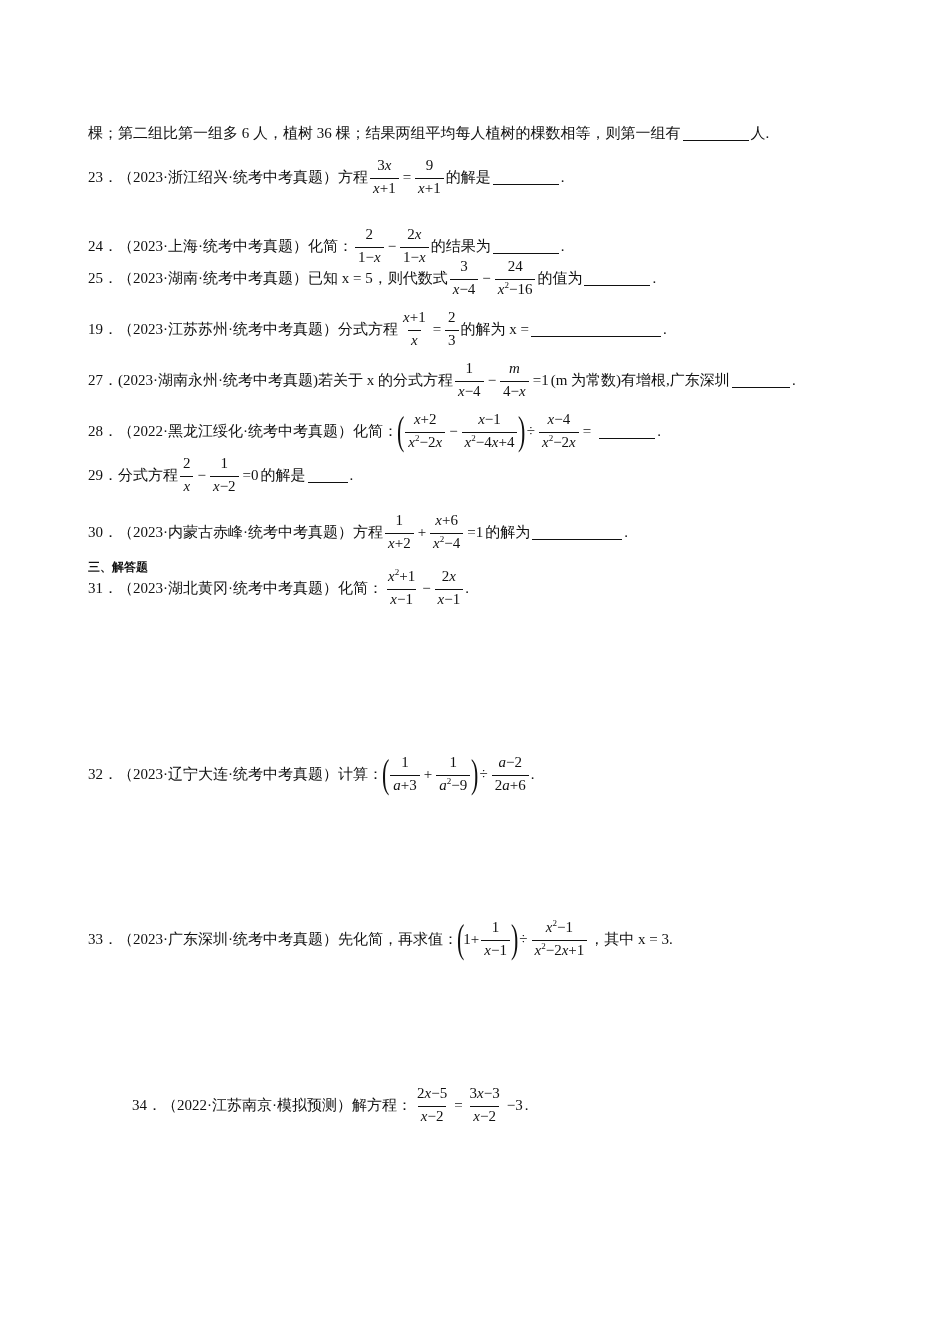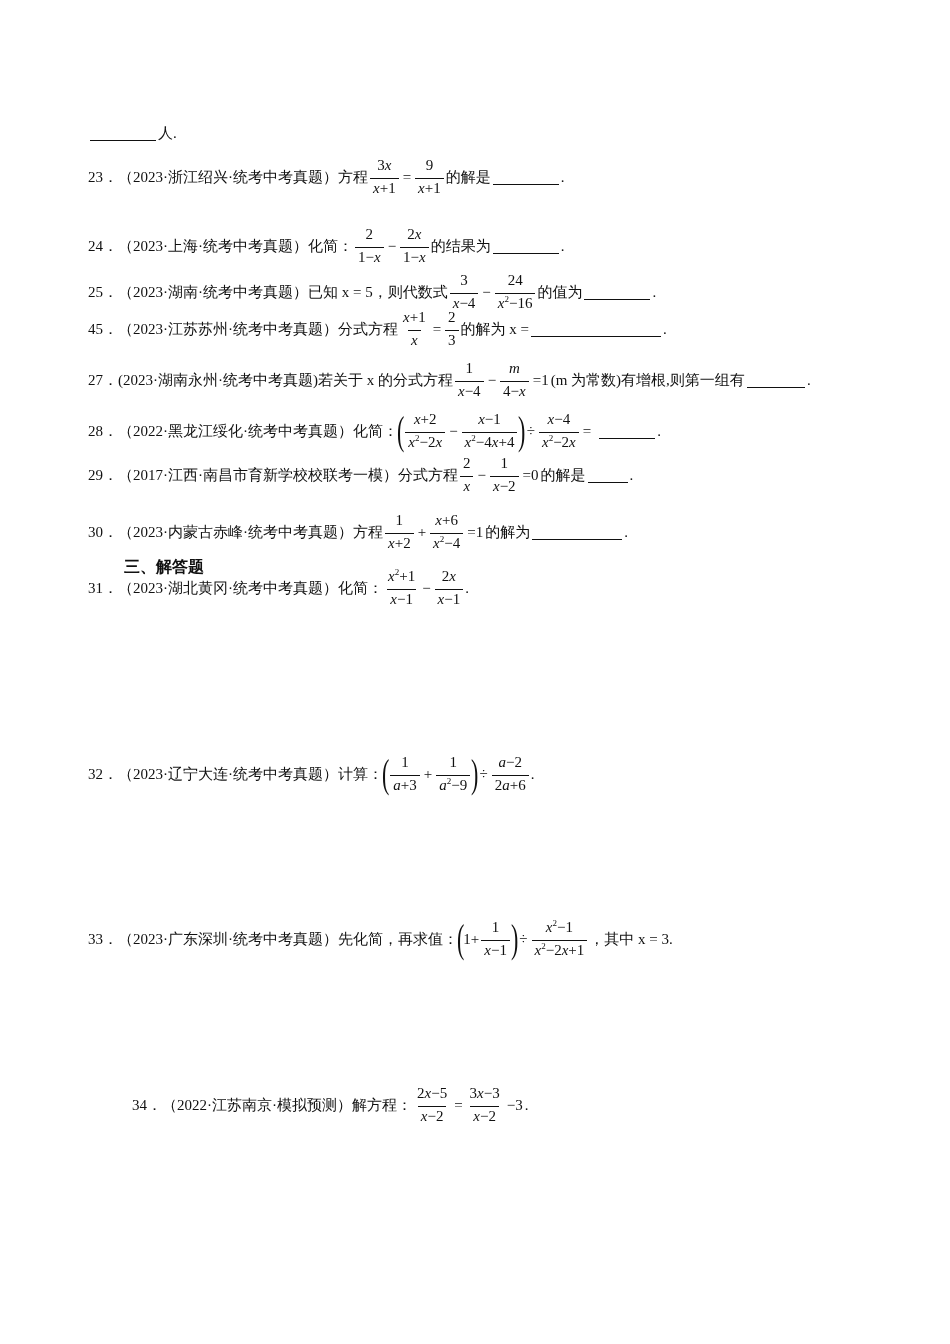--- a/index.html
+++ b/index.html
@@ -21,26 +21,27 @@
   }
   .frac .num { padding: 0 3px 4px; }
   .frac .den { padding: 1px 3px 0; border-top: 1px solid #111; }
   .i { font-style: italic; }
   sup { font-size: 9px; vertical-align: 6px; line-height: 0; }
   .paren {
     display: inline-block; font-size: 40px; line-height: 40px;
     transform: scaleX(0.55); margin: 0 -4px; font-weight: 100;
   }
   .op { margin: 0 2px; }
-  .heading { font-family: "DejaVu Sans", sans-serif; font-weight: bold; font-size: 16px; margin-left: 36px; }
+  .heading { font-family: "DejaVu Sans", sans-serif; font-weight: bold; font-size: 12px; }
 </style>
 </head>
 <body>
 
 <div class="line" style="top:113px;">
+  <span class="t">棵；第二组比第一组多 6 人，植树 36 棵；结果两组平均每人植树的棵数相等，则第一组有</span>
   <span class="blank" style="width:66px;"></span>
   <span class="t">人.</span>
 </div>
 
 <div class="line" style="top:157px;">
   <span>23．</span>
   <span class="src">（2023·浙江绍兴·统考中考真题）</span>
   <span>方程</span>
   <span class="frac">
       <span class="num">3<span class="i">x</span></span>
@@ -67,40 +68,40 @@
   <span class="op">−</span>
   <span class="frac">
       <span class="num">2<span class="i">x</span></span>
       <span class="den">1−<span class="i">x</span></span>
     </span>
   <span>的结果为</span>
   <span class="blank" style="width:66px;"></span>
   <span>.</span>
 </div>
 
-<div class="line" style="top:272px;align-items:center;">
+<div class="line" style="top:258px;align-items:center;">
   <span>25．</span>
   <span class="src">（2023·湖南·统考中考真题）</span>
   <span>已知 x = 5，则代数式</span>
   <span class="frac">
       <span class="num">3</span>
       <span class="den"><span class="i">x</span>−4</span>
     </span>
   <span class="op">−</span>
   <span class="frac">
       <span class="num">24</span>
       <span class="den"><span class="i">x</span><sup>2</sup>−16</span>
     </span>
   <span>的值为</span>
   <span class="blank" style="width:66px;"></span>
   <span>.</span>
 </div>
 
 <div class="line" style="top:309px;">
-  <span>45．</span>
+  <span>19．</span>
   <span class="src">（2023·江苏苏州·统考中考真题）</span>
   <span>分式方程</span>
   <span class="frac">
       <span class="num"><span class="i">x</span>+1</span>
       <span class="den"><span class="i">x</span></span>
     </span>
   <span class="op">=</span>
   <span class="frac">
       <span class="num">2</span>
       <span class="den">3</span>
@@ -117,21 +118,21 @@
   <span class="frac">
       <span class="num">1</span>
       <span class="den"><span class="i">x</span>−4</span>
     </span>
   <span class="op">−</span>
   <span class="frac">
       <span class="num"><span class="i">m</span></span>
       <span class="den">4−<span class="i">x</span></span>
     </span>
   <span class="op">=1</span>
-  <span>(m 为常数)有增根,则第一组有</span>
+  <span>(m 为常数)有增根,广东深圳</span>
   <span class="blank" style="width:58px;"></span>
   <span>.</span>
 </div>
 
 <div class="line" style="top:411px;">
   <span>28．</span>
   <span class="src">（2022·黑龙江绥化·统考中考真题）</span>
   <span>化简：</span>
   <span class="paren">(</span>
   <span class="frac">
@@ -149,21 +150,20 @@
       <span class="num"><span class="i">x</span>−4</span>
       <span class="den"><span class="i">x</span><sup>2</sup>−2<span class="i">x</span></span>
     </span>
   <span class="op">=</span>
   <span class="blank" style="width:56px;margin-left:6px;"></span>
   <span>.</span>
 </div>
 
 <div class="line" style="top:455px;">
   <span>29．</span>
-  <span class="src">（2017·江西·南昌市育新学校校联考一模）</span>
   <span>分式方程</span>
   <span class="frac">
       <span class="num">2</span>
       <span class="den"><span class="i">x</span></span>
     </span>
   <span class="op">−</span>
   <span class="frac">
       <span class="num">1</span>
       <span class="den"><span class="i">x</span>−2</span>
     </span>

